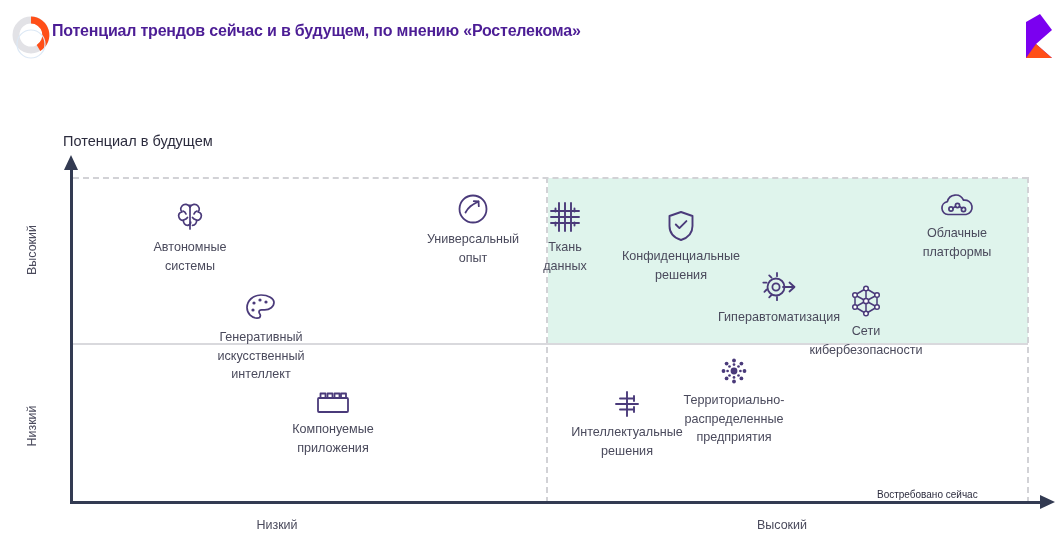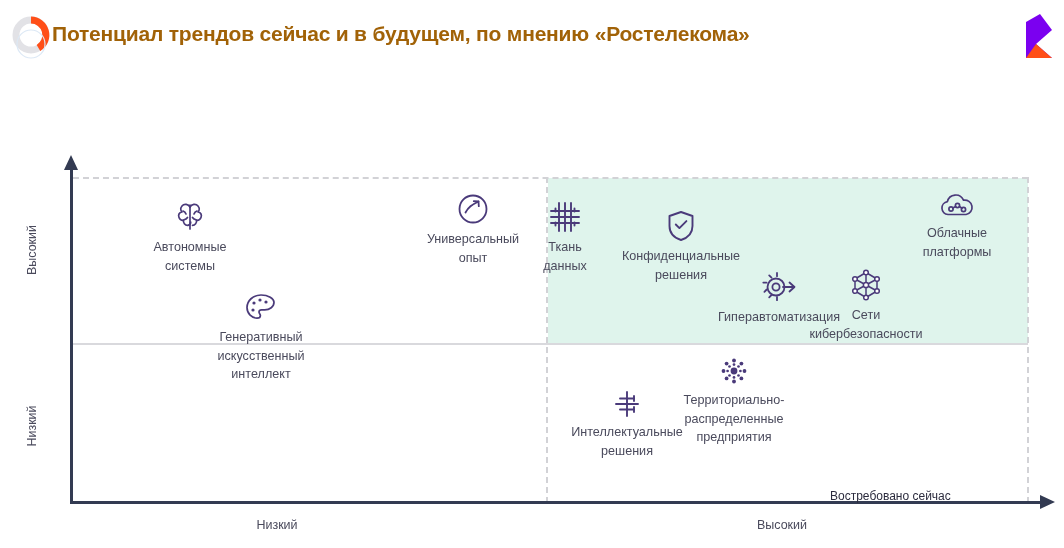--- a/index.html
+++ b/index.html
@@ -29,23 +29,23 @@
   }
   #logo-right {
     position: absolute;
     left: 1014px; top: 10px;
     width: 40px; height: 56px;
   }
   #page-title {
     position: absolute;
     left: 52px; top: 22px;
     width: 930px;
-    font-size: 21px;
+    font-size: 16px;
     font-weight: bold;
-    color: #a16207;
+    color: #4c1d95;
     letter-spacing: -0.2px;
     white-space: nowrap;
   }
 
   
   #chart {
     position: absolute;
     left: 0; top: 0;
     width: 1064px; height: 548px;
   }
@@ -53,22 +53,22 @@
   #y-axis-caption {
     position: absolute;
     left: 63px; top: 133px;
     font-size: 14.5px;
     color: #2c2c3e;
     white-space: nowrap;
   }
   
   #x-axis-caption {
     position: absolute;
-    left: 830px; top: 489px;
-    font-size: 12px;
+    left: 877px; top: 489px;
+    font-size: 10px;
     color: #2c2c3e;
     white-space: nowrap;
   }
   
   #y-axis-line {
     position: absolute;
     left: 70px; top: 168px;
     width: 3px; height: 336px;
     background: #333b52;
   }
@@ -204,20 +204,21 @@
   <div id="top-dashed"></div>
   <div id="mid-line"></div>
   <div id="vert-dashed-mid"></div>
   <div id="vert-dashed-right"></div>
 
   <div id="y-axis-line"></div>
   <div id="y-axis-arrow"></div>
   <div id="x-axis-line"></div>
   <div id="x-axis-arrow"></div>
 
+  <div id="y-axis-caption">Потенциал в будущем</div>
   <div id="x-axis-caption">Востребовано сейчас</div>
 
   <div class="axis-tick" id="tick-y-high">Высокий</div>
   <div class="axis-tick" id="tick-y-low">Низкий</div>
   <div class="axis-tick" id="tick-x-low">Низкий</div>
   <div class="axis-tick" id="tick-x-high">Высокий</div>
 
   <div class="trend-item" style="left:130px; top:200px; width:120px;">
     <span class="trend-icon">
       <svg width="38" height="34" viewBox="0 0 38 34" fill="none" stroke="#4a3a7a" stroke-width="1.7" stroke-linecap="round" stroke-linejoin="round">
@@ -239,20 +240,33 @@
         <circle cx="16" cy="8" r="1.6" fill="#4a3a7a" stroke="none"></circle>
         <circle cx="22" cy="10" r="1.6" fill="#4a3a7a" stroke="none"></circle>
         <circle cx="9" cy="18" r="1.6" fill="#4a3a7a" stroke="none"></circle>
       </svg>
     </span>
     <span class="trend-label">Генеративный
 искусственный
 интеллект</span>
   </div>
 
+  <div class="trend-item" style="left:273px; top:390px; width:120px;">
+    <span class="trend-icon">
+      <svg width="38" height="26" viewBox="0 0 38 26" fill="none" stroke="#4a3a7a" stroke-width="1.8" stroke-linejoin="round">
+        <rect x="4" y="8" width="30" height="14" rx="1"></rect>
+        <rect x="6.5" y="3.5" width="5" height="4.5"></rect>
+        <rect x="13.5" y="3.5" width="5" height="4.5"></rect>
+        <rect x="20.5" y="3.5" width="5" height="4.5"></rect>
+        <rect x="27" y="3.5" width="5" height="4.5"></rect>
+      </svg>
+    </span>
+    <span class="trend-label">Компонуемые
+приложения</span>
+  </div>
 
   <div class="trend-item" style="left:412px; top:192px; width:122px;">
     <span class="trend-icon">
       <svg width="34" height="34" viewBox="0 0 34 34" fill="none" stroke="#4a3a7a" stroke-width="1.8" stroke-linecap="round" stroke-linejoin="round">
         <circle cx="17" cy="17" r="13.5"></circle>
         <path d="M9.5 20.5c3-5.5 6-7.5 13-11"></path>
         <path d="M17.8 9.2l4.7.3.3 4.7"></path>
       </svg>
     </span>
     <span class="trend-label">Универсальный
@@ -303,21 +317,21 @@
         <path d="M17 6.2V3m-5.5 4.7L9.2 5.4M6.5 12.6H3.3m3.4 6.9l-2.3 2.3m7.1 3.2l-2.3 2.3M17 27v3.2"></path>
         <circle cx="16" cy="17" r="8.5"></circle>
         <circle cx="16" cy="17" r="3.6"></circle>
         <path d="M23 17h11"></path>
         <path d="M29.5 12.5L34.5 17l-5 4.5"></path>
       </svg>
     </span>
     <span class="trend-label">Гиперавтоматизация</span>
   </div>
 
-  <div class="trend-item" style="left:796px; top:268px; width:140px;">
+  <div class="trend-item" style="left:796px; top:284px; width:140px;">
     <span class="trend-icon">
       <svg width="34" height="34" viewBox="0 0 34 34" fill="none" stroke="#4a3a7a" stroke-width="1.5" stroke-linecap="round" stroke-linejoin="round">
         <path d="M17 4.5L28 11v12L17 29.5 6 23V11z"></path>
         <path d="M17 4.5v25M6 11l22 12M28 11L6 23"></path>
         <circle cx="17" cy="4.5" r="2.3" fill="#fff"></circle>
         <circle cx="28" cy="11" r="2.3" fill="#fff"></circle>
         <circle cx="28" cy="23" r="2.3" fill="#fff"></circle>
         <circle cx="17" cy="29.5" r="2.3" fill="#fff"></circle>
         <circle cx="6" cy="23" r="2.3" fill="#fff"></circle>
         <circle cx="6" cy="11" r="2.3" fill="#fff"></circle>

